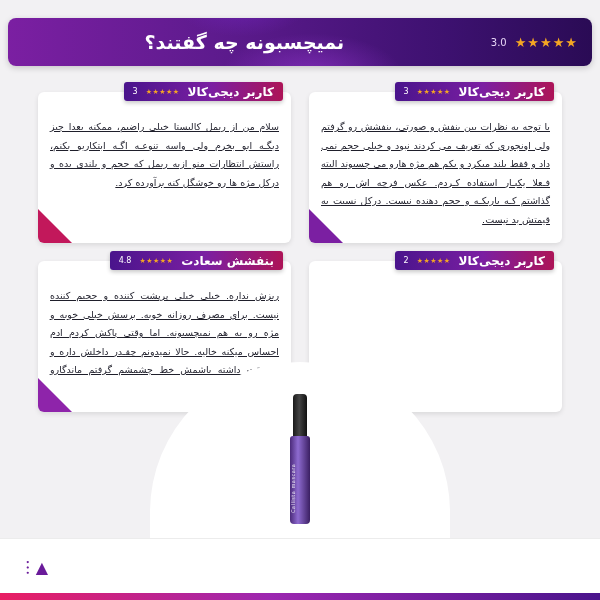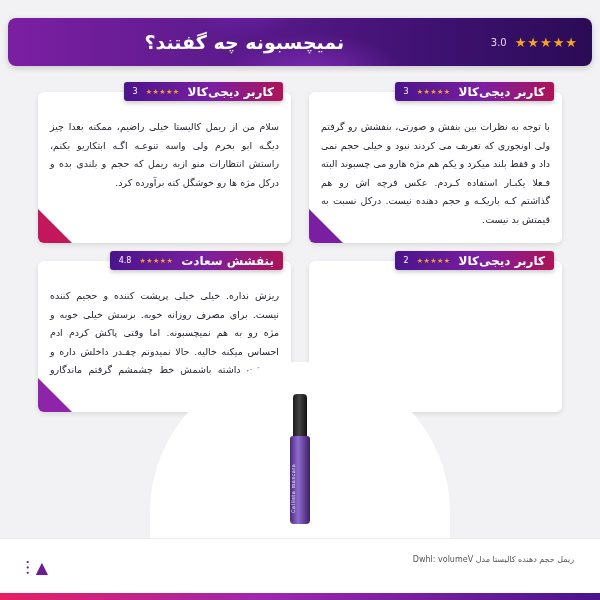--- a/index.html
+++ b/index.html
@@ -123,20 +123,21 @@
   .card-tab .score {
     color: #ffffff;
     font-size: 8px;
   }
   .card-body {
     color: #1f1f2b;
     font-size: 9.5px;
     line-height: 1.95;
     text-align: justify;
     direction: rtl;
+    text-decoration: underline;
   }
   .card-corner {
     position: absolute;
     left: 0; bottom: 0;
     width: 0; height: 0;
     border-left: 34px solid #8e24aa;
     border-top: 34px solid transparent;
     border-bottom-left-radius: 6px;
   }
   .card-corner.teal { border-left-color: #1abc9c; }
@@ -312,18 +313,17 @@
       <div class="mascara-cap"></div>
       <div class="mascara-tube">
         <div class="mascara-label">Callista mascara</div>
       </div>
     </div>
   </div>
 
   <div class="footer">
     <div class="scroll-top" title="chevron-double-up">▲︙</div>
     <div class="brand">
-      <div class="brand-sub">ریمل حجم دهنده کالیستا مدل Dwhl: volumeV</div>
     </div>
     <div class="footer-bar"></div>
   </div>
 
 </div>
 
 </body></html>

